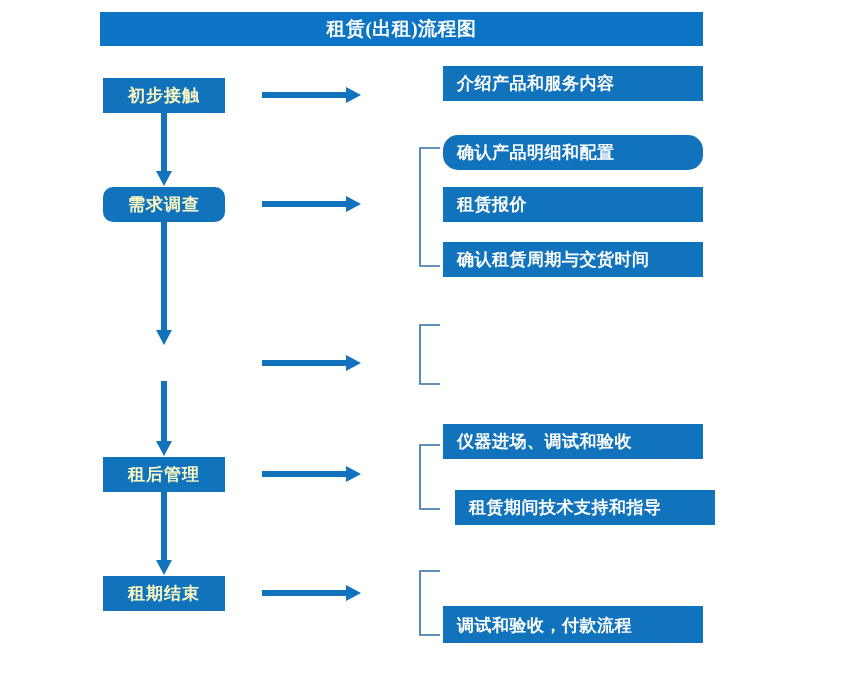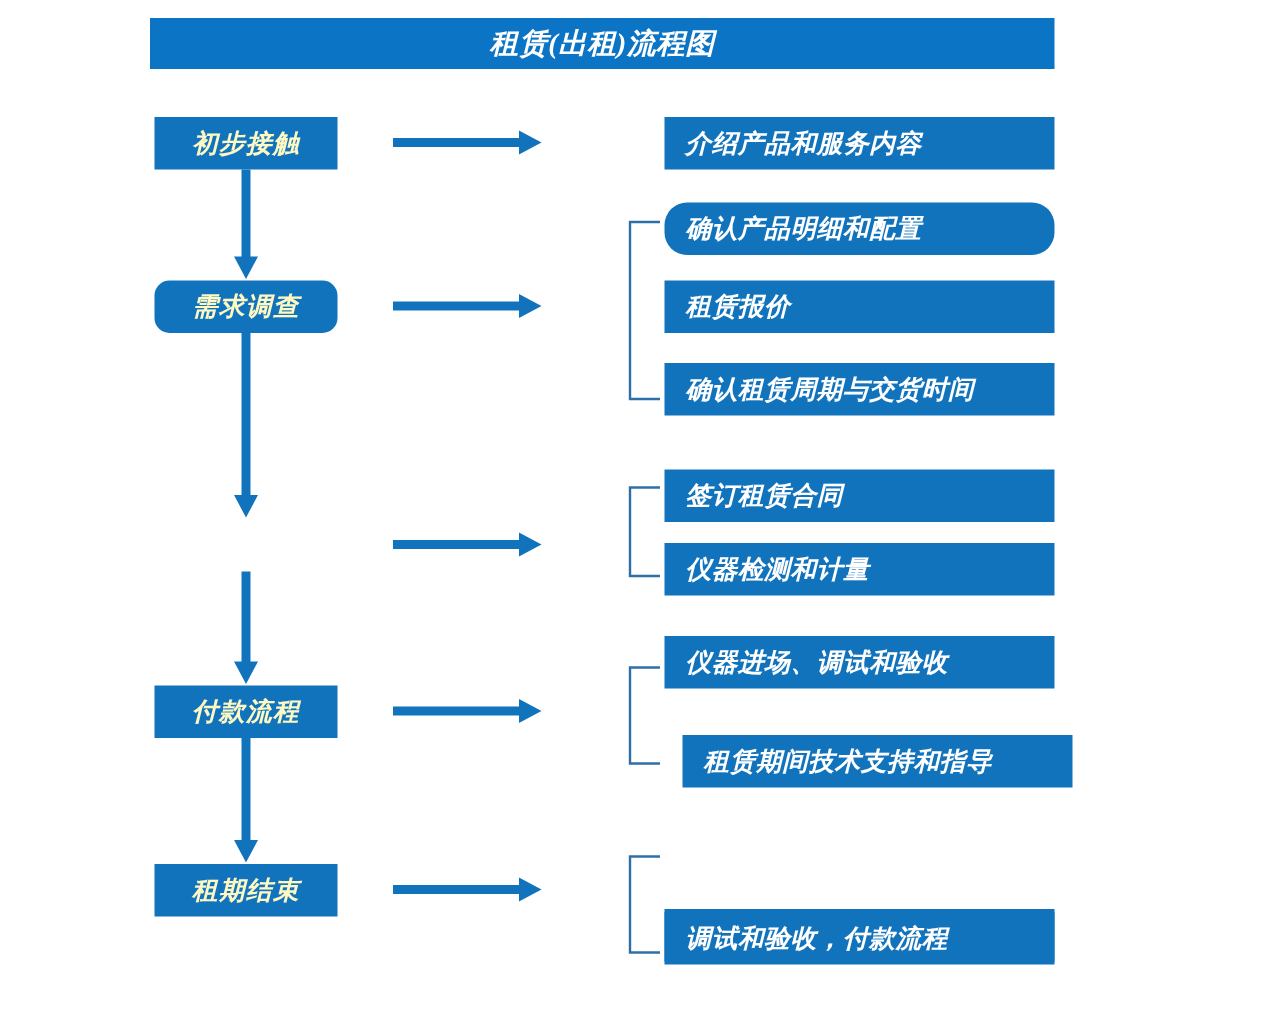--- a/index.html
+++ b/index.html
@@ -12,21 +12,20 @@
     height: 688px;
     position: relative;
     font-family: "Liberation Serif", "DejaVu Serif", serif;
     overflow: hidden;
   }
   #canvas {
     position: absolute;
     left: 0; top: 0;
     width: 844px;
     height: 490px;
-    font-style: italic;
   }
   .title-bar {
     position: absolute;
     left: 100px;
     top: 12px;
     width: 603px;
     height: 34px;
     background: #0b74c4;
     color: #ffffff;
     font-size: 19px;
@@ -85,21 +84,21 @@
 </style>
 </head>
 <body>
 
 <div id="canvas">
 
   <div class="title-bar">租赁(出租)流程图</div>
 
   <div class="stage-box" style="top:78px;">初步接触</div>
   <div class="stage-box" style="top:187px;border-radius:10px;">需求调查</div>
-  <div class="stage-box" style="top:457px;">付款流程</div>
+  <div class="stage-box" style="top:457px;">租后管理</div>
   <div class="stage-box" style="top:576px;">租期结束</div>
 
   <div class="v-arrow" style="top:113px; height:74px;">
     <svg width="16" height="74" viewBox="0 0 16 74">
       <rect x="5" y="0" width="6" height="60" fill="#1273bd"></rect>
       <polygon points="0,58 16,58 8,73" fill="#1273bd"></polygon>
     </svg>
   </div>
   <div class="v-arrow" style="top:222px; height:124px;">
     <svg width="16" height="124" viewBox="0 0 16 124">
@@ -165,24 +164,22 @@
     <svg width="24" height="66" viewBox="0 0 24 66">
       <path d="M22,1 L2,1 L2,65 L22,65" fill="none" stroke="#2f6fa8" stroke-width="1.6"></path>
     </svg>
   </div>
   <div class="bracket" style="top:570px; height:66px;">
     <svg width="24" height="66" viewBox="0 0 24 66">
       <path d="M22,1 L2,1 L2,65 L22,65" fill="none" stroke="#2f6fa8" stroke-width="1.6"></path>
     </svg>
   </div>
 
-  <div class="detail-box" style="top:78px;">介绍产品和服务内容</div>
+  <div class="detail-box" style="top:66px;">介绍产品和服务内容</div>
   <div class="detail-box" style="top:135px;border-radius:15px;">确认产品明细和配置</div>
   <div class="detail-box" style="top:187px;">租赁报价</div>
   <div class="detail-box" style="top:242px;">确认租赁周期与交货时间</div>
-  <div class="detail-box" style="top:313px;">签订租赁合同</div>
-  <div class="detail-box" style="top:362px;">仪器检测和计量</div>
   <div class="detail-box" style="top:424px;">仪器进场、调试和验收</div>
   <div class="detail-box" style="top:490px;margin-left:12px;">租赁期间技术支持和指导</div>
   <div class="detail-box" style="top:558px;margin-top:48px;">仪器退租</div>
   <div class="detail-box" style="top:608px;">调试和验收，付款流程</div>
 
 </div>
 
 </body></html>

